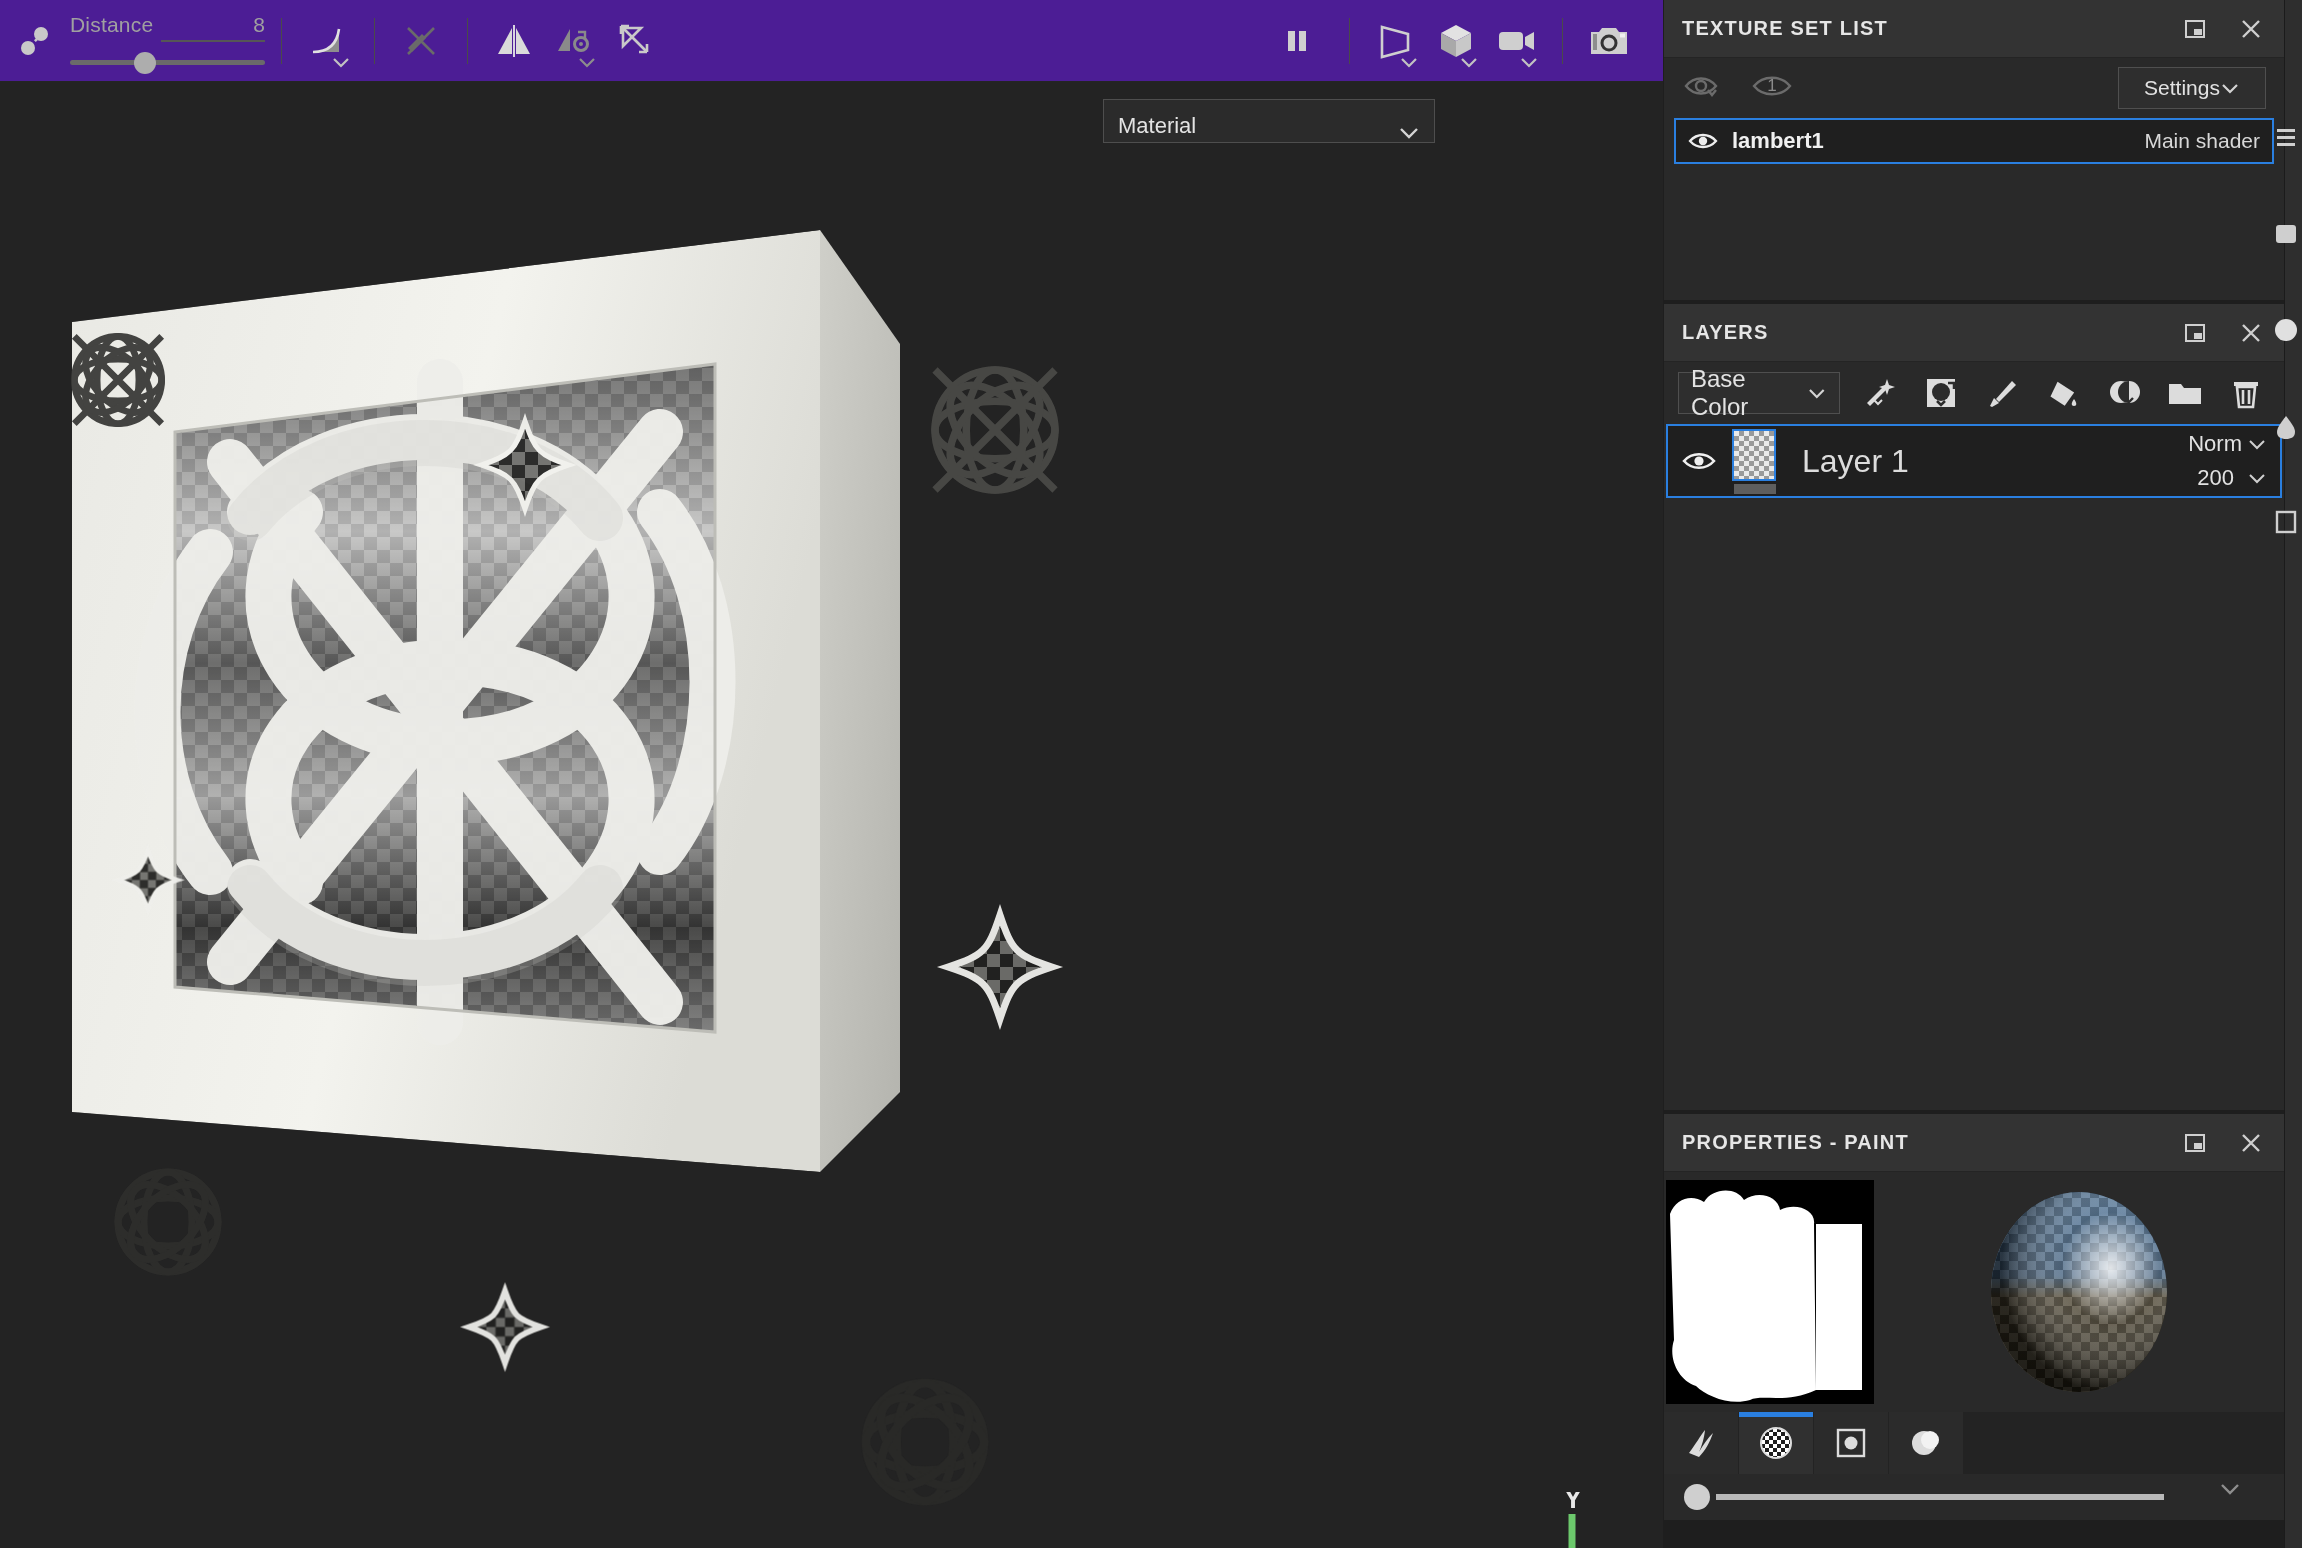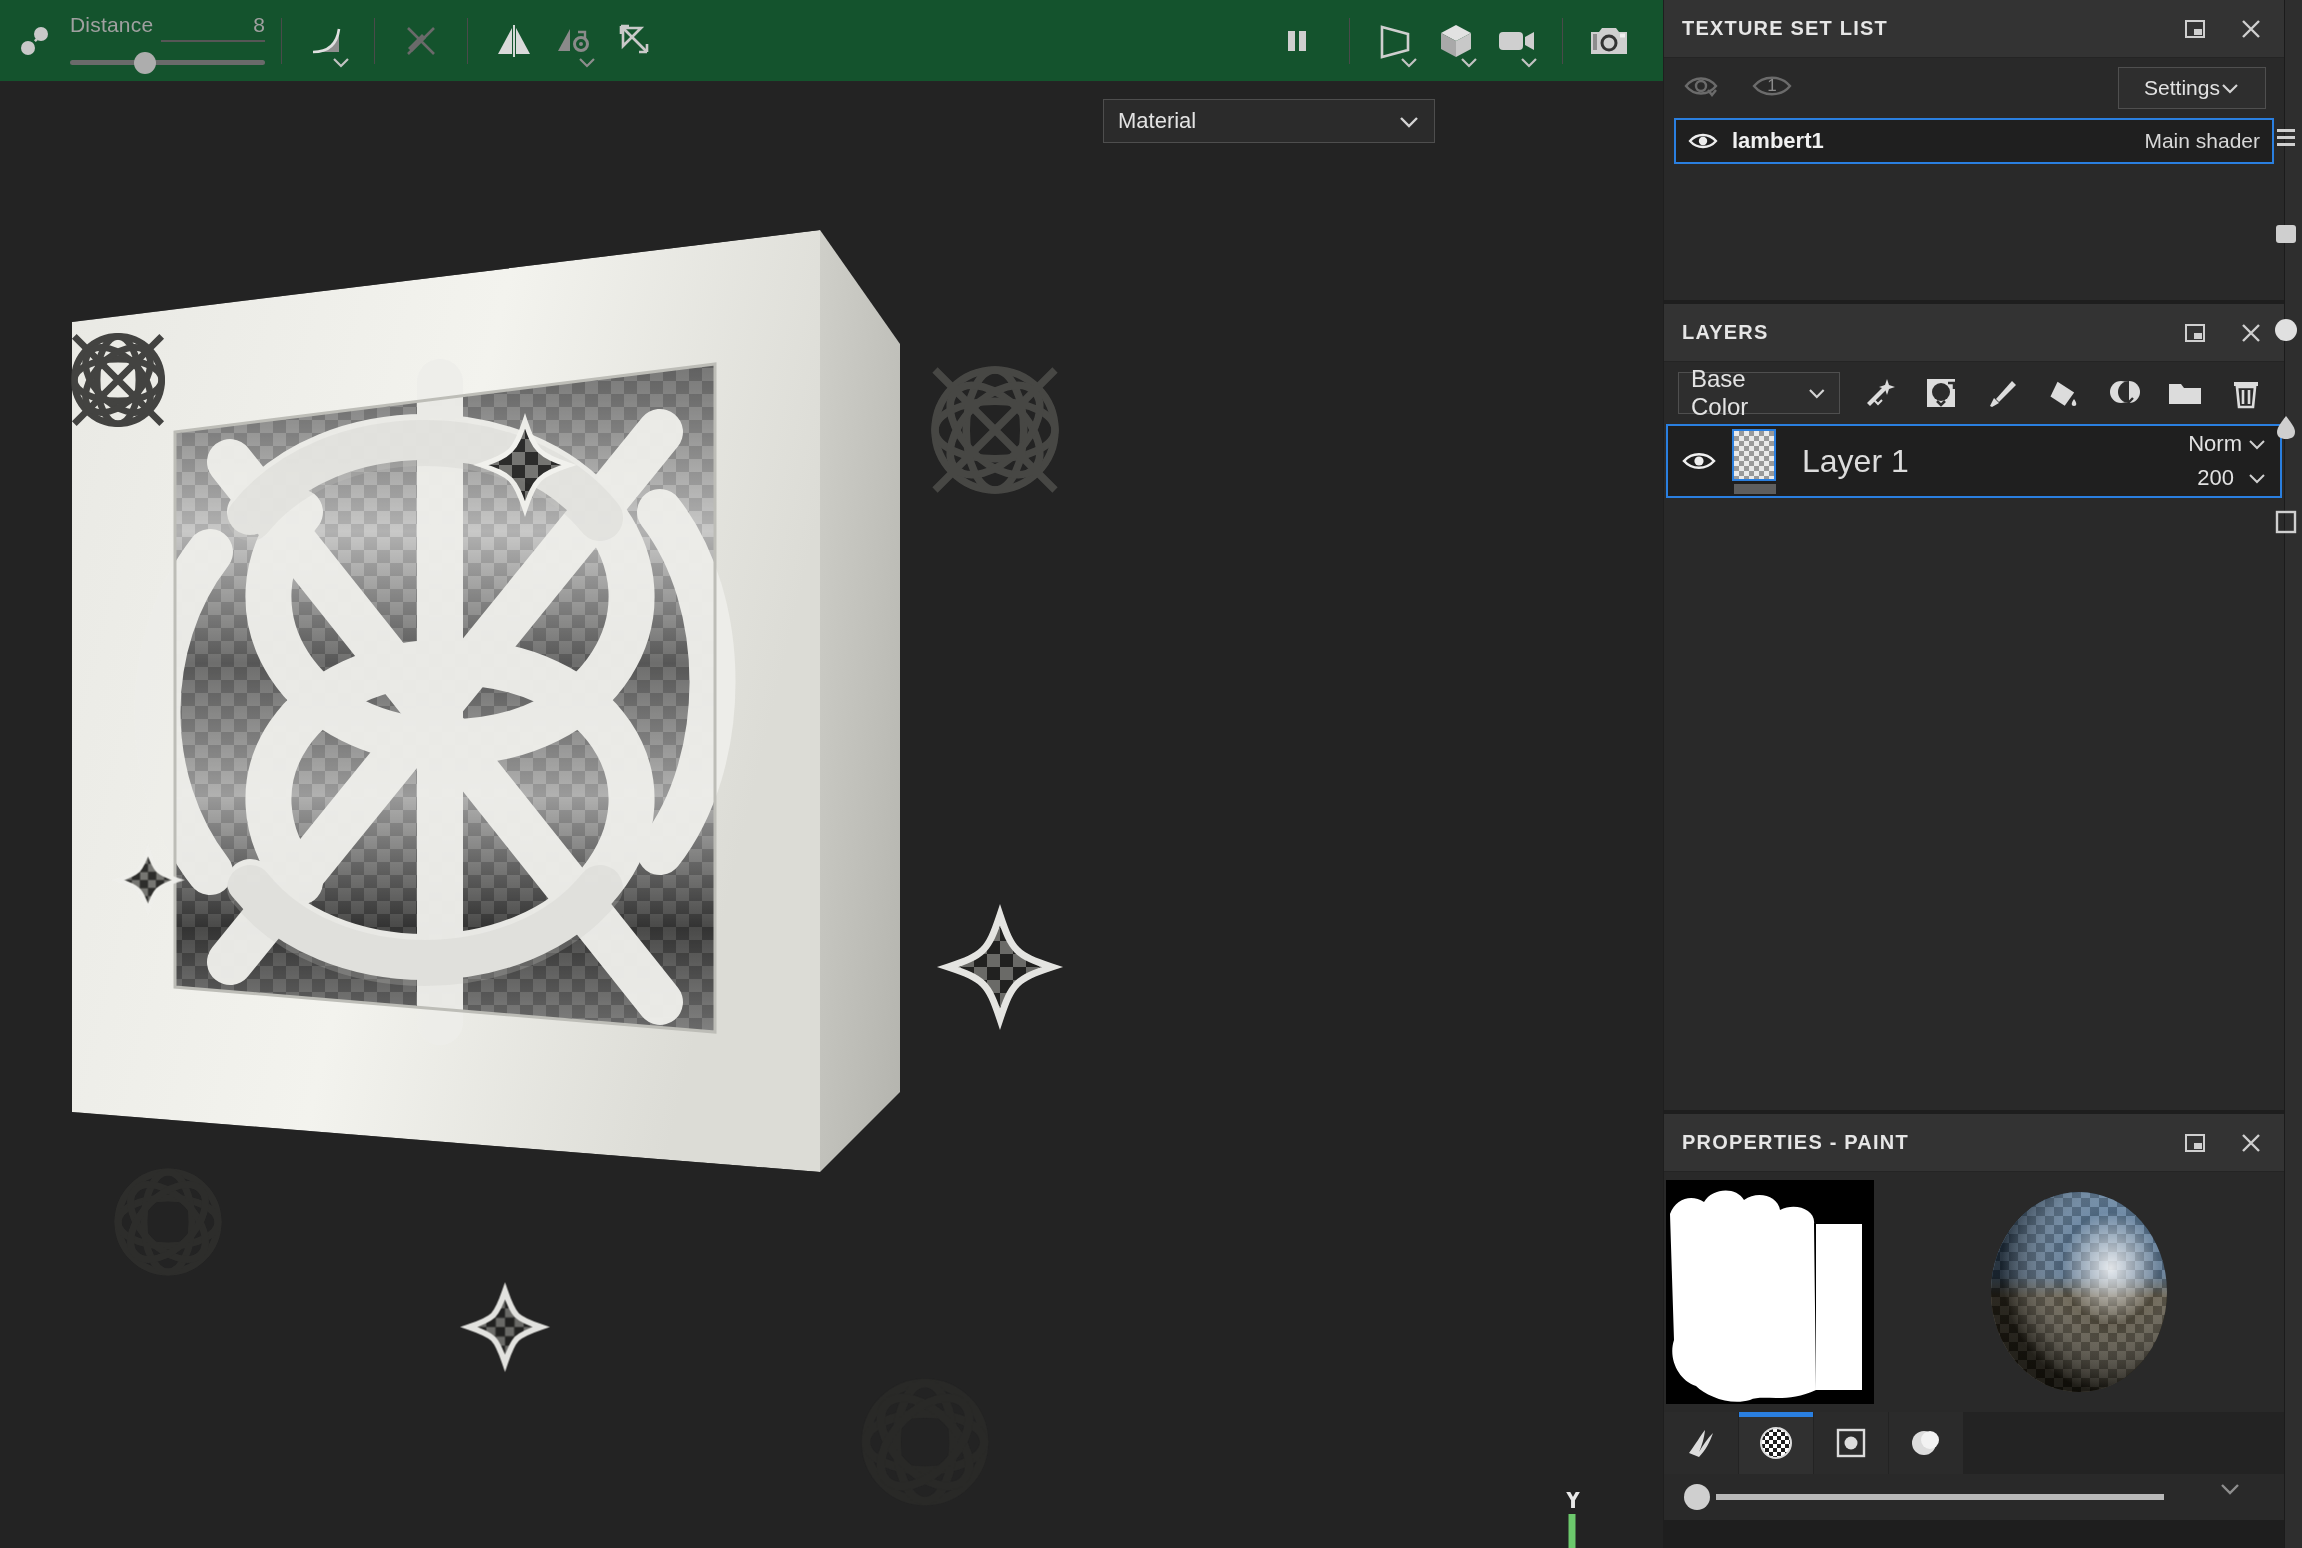--- a/index.html
+++ b/index.html
@@ -7,21 +7,21 @@
     width:2302px; height:1548px; overflow:hidden;
     background:#1e1e1e;
     font-family:"Liberation Sans", sans-serif;
     -webkit-font-smoothing:antialiased;
   }
   #app{ position:relative; width:2302px; height:1548px; }
 
   
   .topbar{
     position:absolute; left:0; top:0; width:1663px; height:82px;
-    background:#14532d; border-bottom:1px solid #242424;
+    background:#4c1d95; border-bottom:1px solid #242424;
     display:flex; align-items:center;
   }
   .tb-seg{ display:flex; align-items:center; height:100%; }
   .tb-div{ width:1px; height:46px; background:#4a4a4a; margin:0 16px; }
   .tb-btn{
     width:60px; height:58px; display:flex; align-items:center; justify-content:center;
     position:relative; cursor:pointer;
   }
   .tb-btn svg{ display:block; }
   .tb-btn .chev{ position:absolute; bottom:2px; right:8px; }
@@ -37,21 +37,21 @@
   .dist-thumb{ position:absolute; top:1px; left:33%; width:22px; height:22px; border-radius:50%; background:#adadad; cursor:pointer;}
 
   
   .viewport{
     position:absolute; left:0; top:82px; width:1663px; height:1466px;
     background:#232323; overflow:hidden;
   }
   .vp-dd{
     position:absolute; right:228px; top:17px; width:332px; height:44px;
     background:#2b2b2b; border:1px solid #4e4e4e;
-    display:flex; align-items:center; padding:12px 14px; cursor:pointer;
+    display:flex; align-items:flex-end; padding:3px 14px; cursor:pointer;
   }
   .vp-dd span{ color:#e3e3e3; font-size:22px; }
   .vp-dd .cd{ margin-left:auto; }
 
   .model{ position:absolute; left:0; top:0; width:100%; height:100%; }
 
   .axis-gizmo{ position:absolute; left:1510px; top:1410px; width:130px; height:110px; }
   .axis-gizmo text{ font-family:"Liberation Sans", sans-serif; font-size:27px; fill:#e8e8e8; font-weight:600;}
 
   

